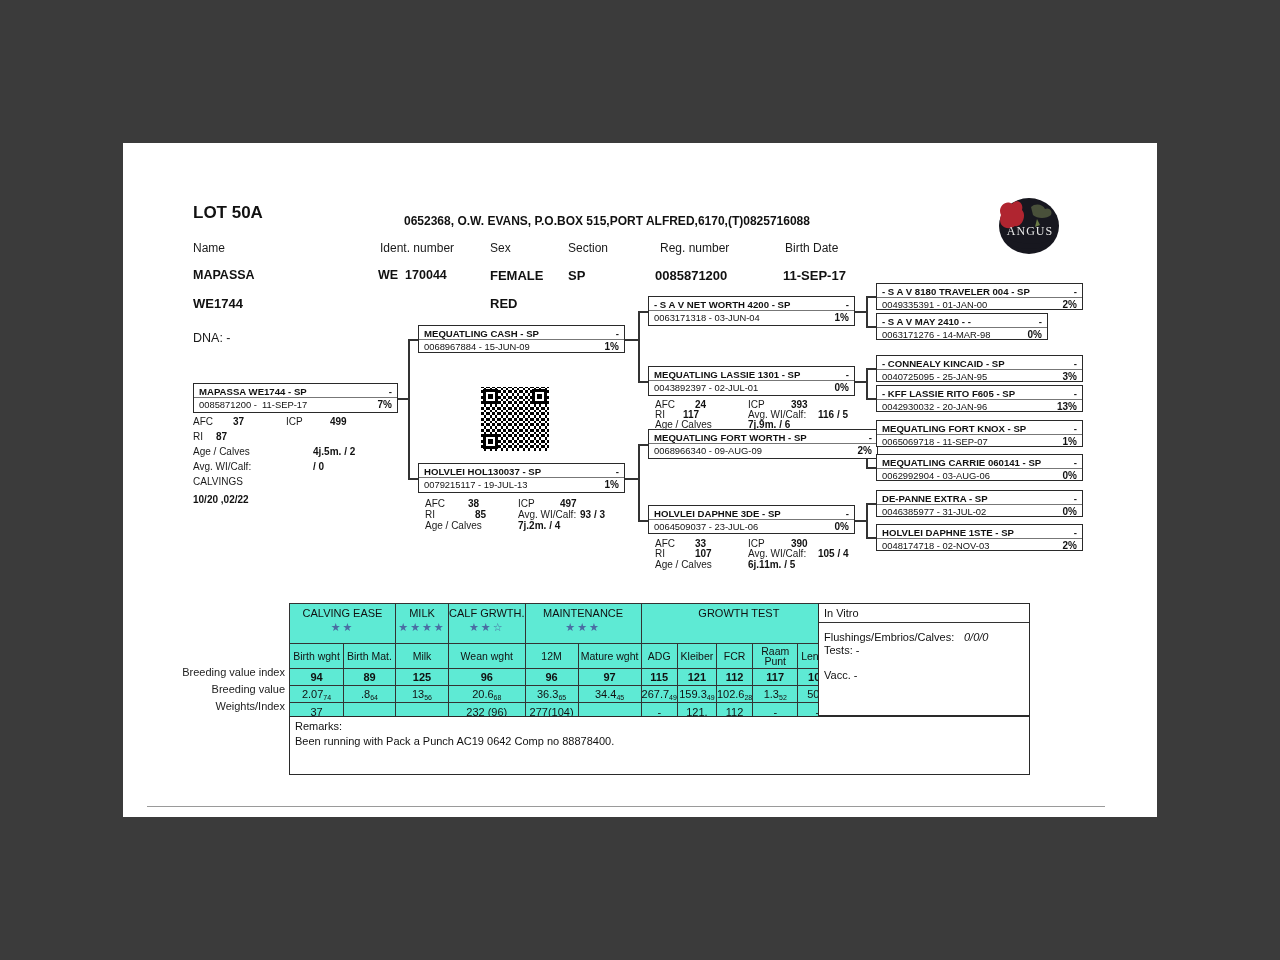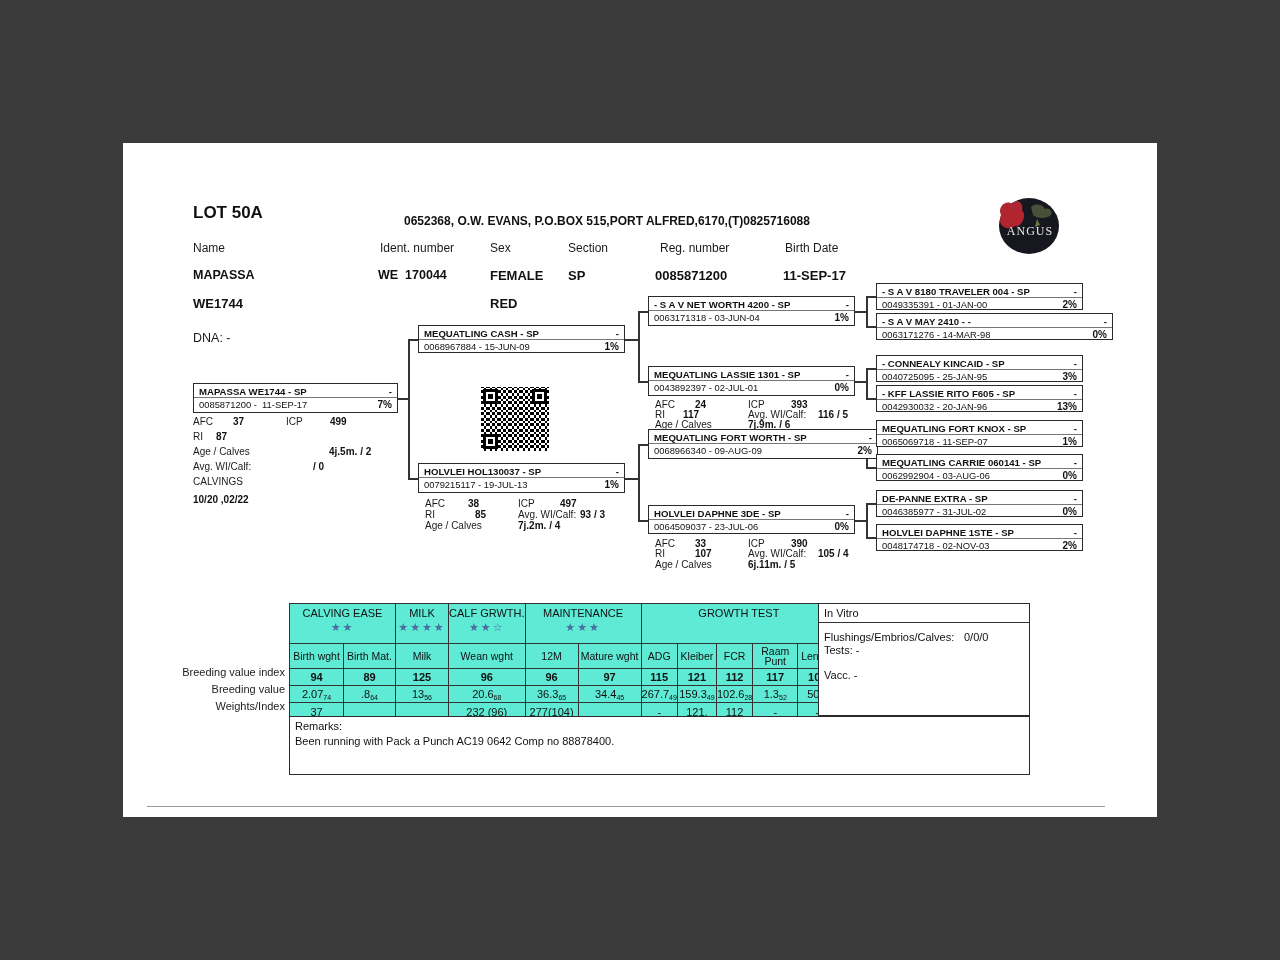--- a/index.html
+++ b/index.html
@@ -136,21 +136,21 @@
   </div>
 
   <div class="abs" style="left:0;top:0;">
     <span class="dl" style="left:70px;top:273px;">AFC</span>
     <span class="dv" style="left:110px;top:273px;">37</span>
     <span class="dl" style="left:163px;top:273px;">ICP</span>
     <span class="dv" style="left:207px;top:273px;">499</span>
     <span class="dl" style="left:70px;top:288px;">RI</span>
     <span class="dv" style="left:93px;top:288px;">87</span>
     <span class="dl" style="left:70px;top:303px;">Age / Calves</span>
-    <span class="dv" style="left:190px;top:303px;margin-left:16px;">4j.5m. / 2</span>
+    <span class="dv" style="left:190px;top:303px;">4j.5m. / 2</span>
     <span class="dl" style="left:70px;top:318px;">Avg. WI/Calf:</span>
     <span class="dv" style="left:190px;top:318px;">/ 0</span>
     <span class="dl" style="left:70px;top:333px;">CALVINGS</span>
     <span class="dv" style="left:70px;top:351px;">10/20 ,02/22</span>
   </div>
 
   <div class="pbox" style="left:295px;top:182px;width:207px;height:28px;">
     <div class="r1">
         <span>MEQUATLING CASH - SP</span>
         <span>-</span>
@@ -252,21 +252,21 @@
   <div class="pbox" style="left:753px;top:140px;width:207px;height:27px;">
     <div class="r1">
         <span>- S A V 8180 TRAVELER 004 - SP</span>
         <span>-</span>
       </div>
     <div class="r2">
         <span>0049335391 - 01-JAN-00</span>
         <span class="pct">2%</span>
       </div>
   </div>
-  <div class="pbox" style="left:753px;top:170px;width:237px;height:27px;">
+  <div class="pbox" style="left:753px;top:170px;width:172px;height:27px;">
     <div class="r1">
         <span>- S A V MAY 2410 - -</span>
         <span>-</span>
       </div>
     <div class="r2">
         <span>0063171276 - 14-MAR-98</span>
         <span class="pct">0%</span>
       </div>
   </div>
   <div class="pbox" style="left:753px;top:212px;width:207px;height:27px;">
@@ -421,21 +421,21 @@
       <td class="wts pre">112</td>
       <td class="wts pre">-</td>
       <td class="wts pre">-</td>
     </tr>
   </tbody>
     </table>
 
   <div class="obox" style="left:695px;top:460px;width:212px;height:113px;">
     <div class="ivtitle">In Vitro</div>
     <span class="ivline" style="left:5px;top:27px;">Flushings/Embrios/Calves:</span>
-    <span class="ivline" style="left:145px;top:27px;">0/0/0</span>
+    <span class="ivline" style="left:145px;top:27px;font-style:italic;">0/0/0</span>
     <span class="ivline" style="left:5px;top:40px;">Tests: -</span>
     <span class="ivline" style="left:5px;top:65px;">Vacc. -</span>
   </div>
 
   <div class="obox" style="left:166px;top:573px;width:741px;height:59px;">
     <div class="rem">
       <div>Remarks:</div>
       <div>Been running with Pack a Punch AC19 0642 Comp no 88878400.</div>
     </div>
   </div>

